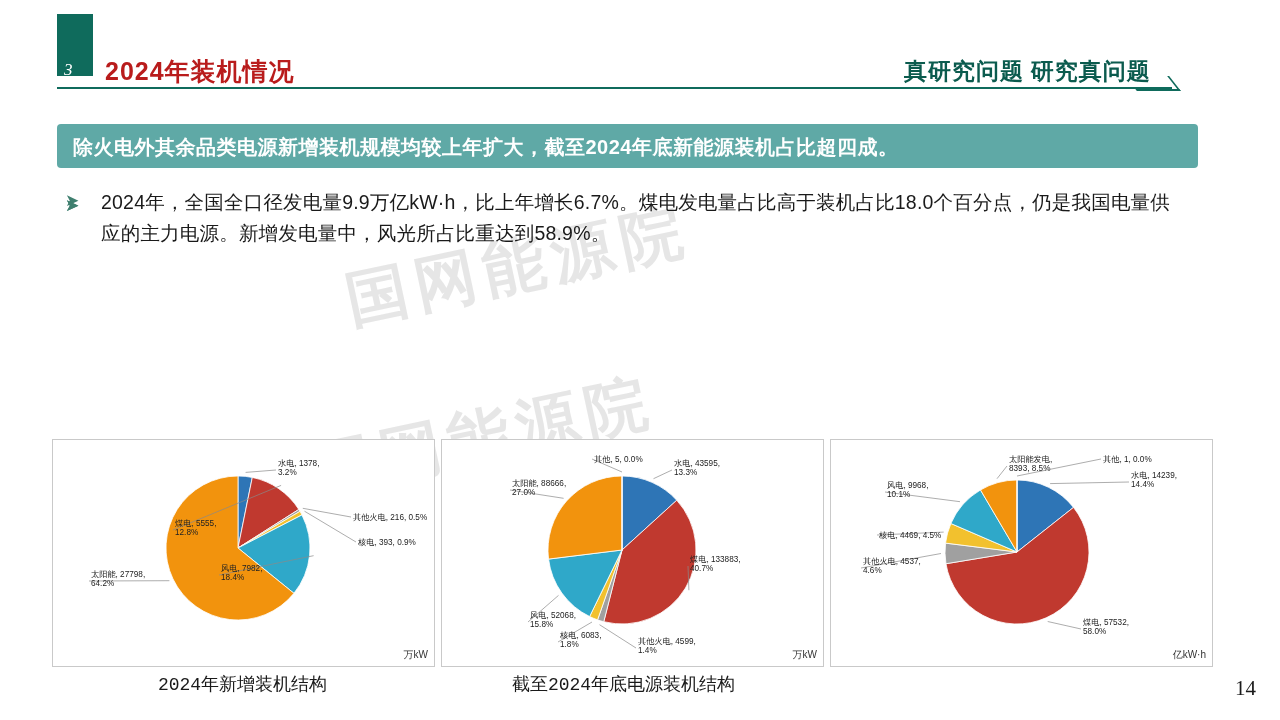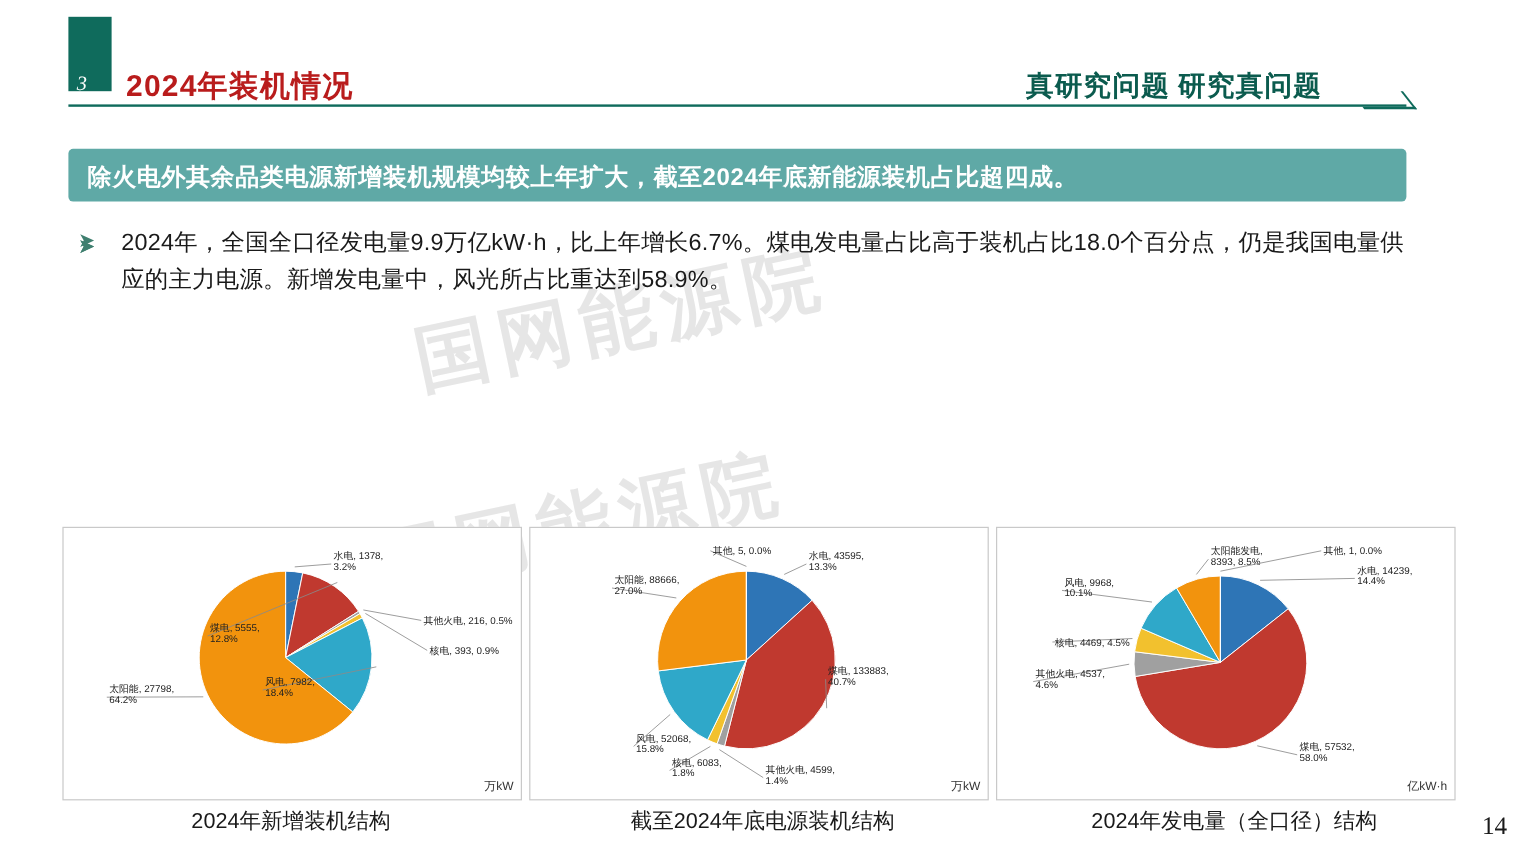--- a/index.html
+++ b/index.html
@@ -68,38 +68,39 @@
     position: absolute;
     left: 105px;
     top: 41px;
     font-size: 25px;
     font-weight: bold;
     color: #b91c1c;
     letter-spacing: 1px;
   }
   .header-slogan {
     position: absolute;
-    left: 855px;
+    left: 904px;
     top: 42px;
     font-size: 23px;
     font-weight: bold;
     color: #0b5b4e;
     letter-spacing: 1px;
     font-family: "Liberation Serif", serif;
   }
 
   
   .banner {
     position: absolute;
     left: 57px;
     top: 124px;
     width: 1115px;
     height: 44px;
     background: #5fa9a6;
     border-radius: 4px;
+    padding-left: 26px;
   }
   .banner-text {
     position: absolute;
     left: 16px;
     top: 10px;
     font-size: 20px;
     font-weight: bold;
     color: #ffffff;
     letter-spacing: 0.5px;
   }
@@ -178,21 +179,22 @@
     position: absolute;
     left: 0;
     top: 0;
   }
   .caption-row {
     position: absolute;
     left: 52px;
     top: 672px;
     width: 1175px;
     display: flex;
-    gap: 12px;
+    gap: 0;
+    font-family: Liberation Mono, monospace;
   }
   .caption {
     width: 381px;
     text-align: center;
     font-size: 18px;
     color: #1a1a1a;
   }
   .page-num {
     position: absolute;
     right: 24px;
@@ -323,17 +325,16 @@
           <path d="M 186.0 36.0 L 270.0 19.0" class="lead"></path>
           <text x="272" y="22" class="lbl" text-anchor="start"><tspan x="272" dy="0">其他, 1, 0.0%</tspan></text>
         </svg>
       <div class="chart-unit">亿kW·h</div>
     </div>
   </div>
 
   <div class="caption-row">
     <div class="caption">2024年新增装机结构</div>
     <div class="caption">截至2024年底电源装机结构</div>
-    <div class="caption">2024年发电量（全口径）结构</div>
   </div>
 
   <div class="page-num">14</div>
 </div>
 
 </body></html>

